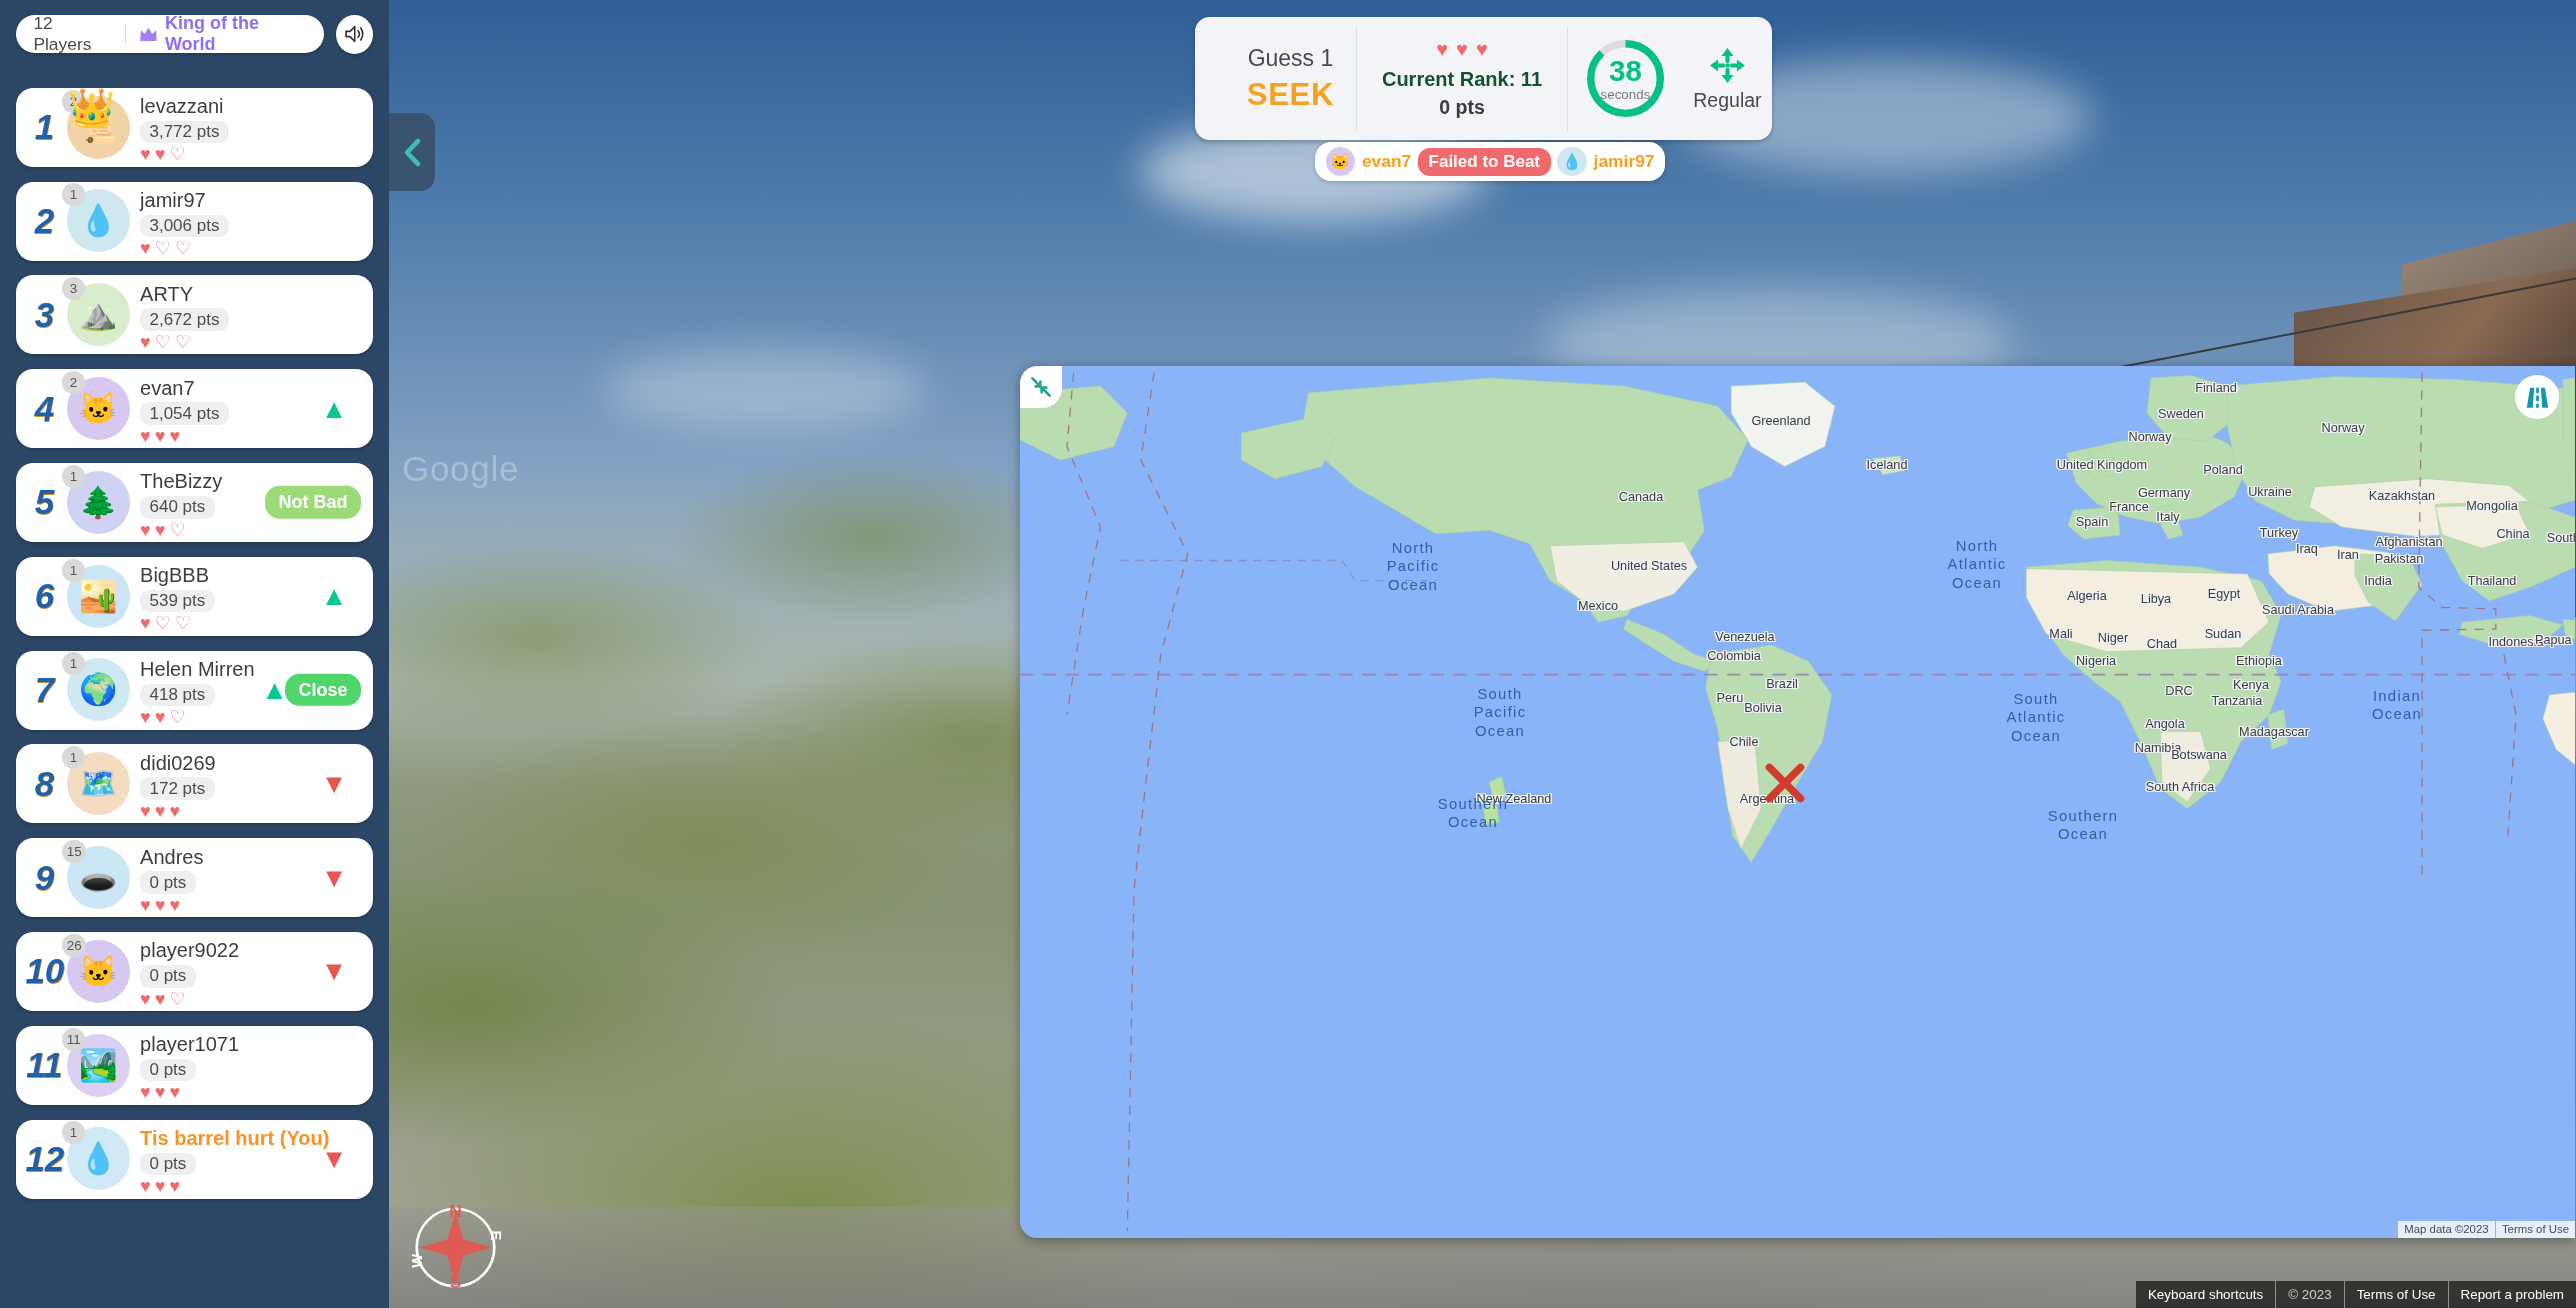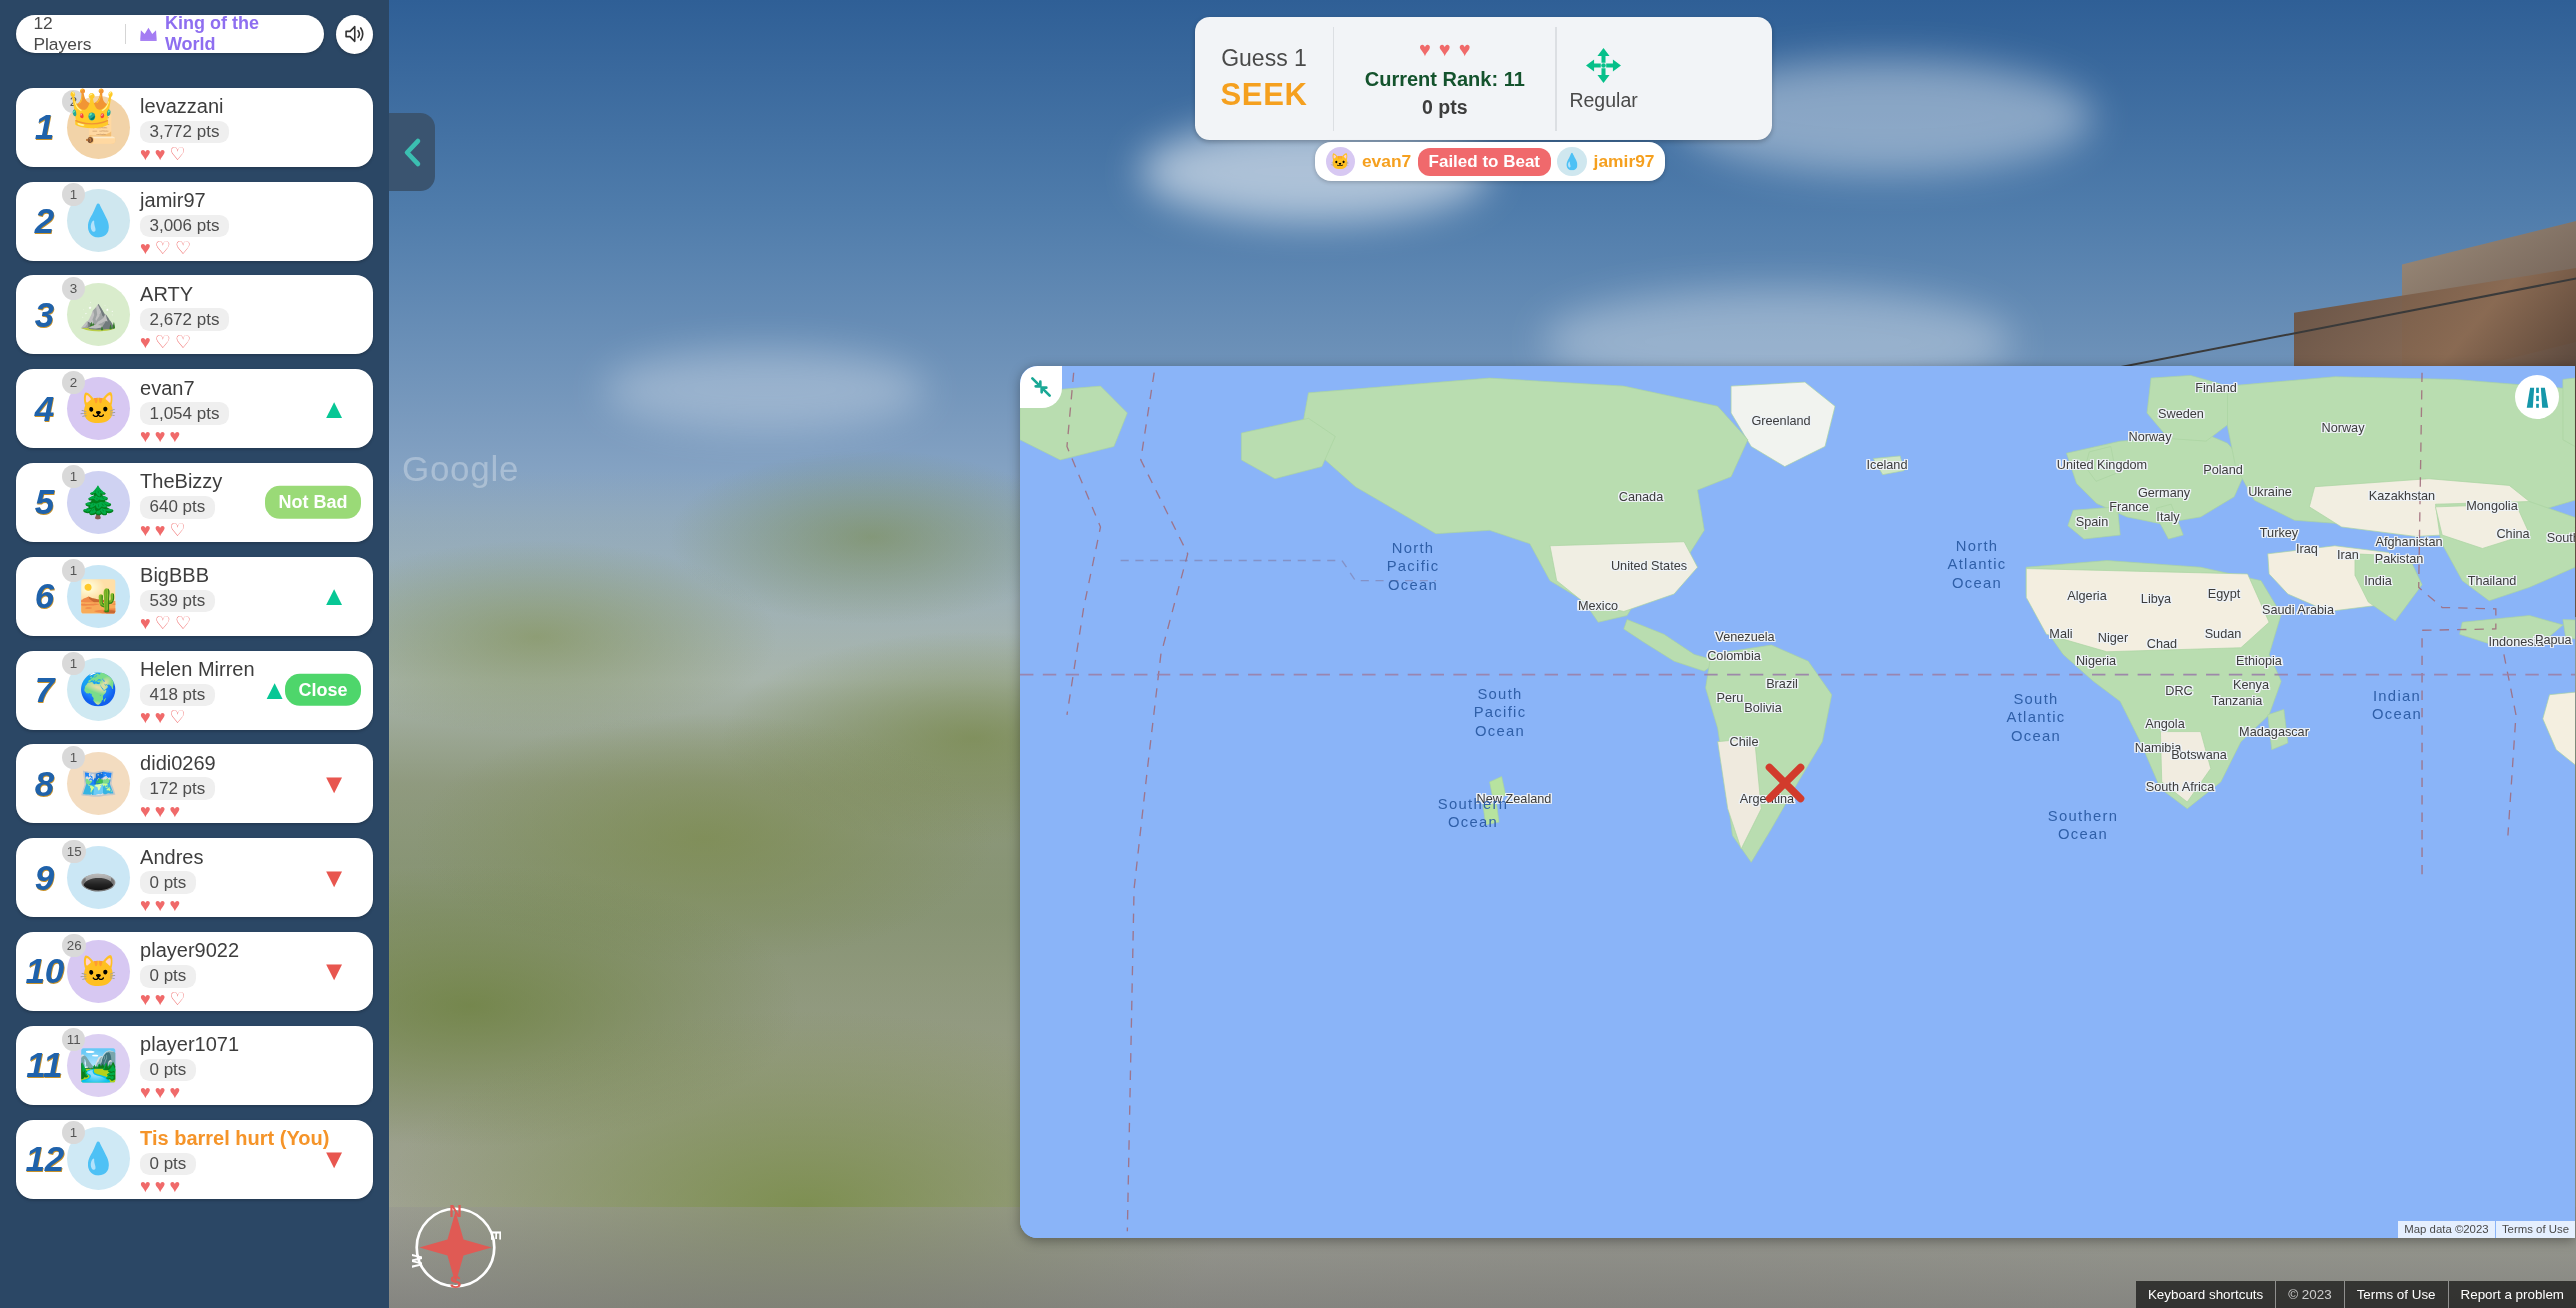--- a/index.html
+++ b/index.html
@@ -138,20 +138,21 @@
     position:absolute; left:389px; top:113px; width:46px; height:78px;
     background:#3a5470; border-radius:0 14.8px 14.8px 0;
     display:flex; align-items:center; justify-content:center; cursor:pointer;
   }
 
   
   #hud {
     position:absolute; left:1195px; top:17.4px; width:577px; height:123px;
     background:#f2f4f7; border-radius:14.8px; display:flex; align-items:stretch;
     box-shadow:0 2px 5.4px rgba(0,0,0,.25);
+    padding-left:30px;
   }
   .hud-cell { display:flex; flex-direction:column; align-items:center; justify-content:center; }
   #hud-c1 { width:138px; }
   #hud-c1 .g-label { font-size:23px; color:#4a4a4a; margin-bottom:5.4px; }
   #hud-c1 .g-mode { font-size:31px; color:#f5a01f; font-weight:700; letter-spacing:0.7px; }
   .vdiv { width:1.3px; background:#dcdfe3; margin:9.4px 0; }
   #hud-c2 { width:221px; }
   #hud-c2 .hud-hearts { display:flex; gap:8px; font-size:20px; color:#f06a6a; margin-bottom:6.7px; }
   #hud-c2 .rankline { font-size:20px; color:#14532d; font-weight:600; margin-bottom:5.4px; }
   #hud-c2 .ptsline { font-size:19.5px; color:#3d3d3d; font-weight:600; }
@@ -501,20 +502,32 @@
   <div class="hud-cell" id="hud-c2">
     <div class="hud-hearts" id="hud-hearts">
         <span>♥</span>
         <span>♥</span>
         <span>♥</span>
       </div>
     <div class="rankline">Current Rank: 11</div>
     <div class="ptsline">0 pts</div>
   </div>
   <div class="vdiv"></div>
+  <div class="hud-cell" id="hud-c3">
+    <div id="timer-ring">
+      <svg width="83" height="83" viewBox="0 0 124 124">
+        <circle cx="62" cy="62" r="52" fill="none" stroke="#dcdcdc" stroke-width="11"></circle>
+        <circle id="timer-arc" cx="62" cy="62" r="52" fill="none" stroke="#06c08a" stroke-width="11" stroke-linecap="butt" transform="rotate(-90 62 62)" stroke-dasharray="326.7256359733385" stroke-dashoffset="39.20707631680062"></circle>
+      </svg>
+      <div id="timer-num">
+        <div id="timer-val">38</div>
+        <div id="timer-unit">seconds</div>
+      </div>
+    </div>
+  </div>
   <div class="hud-cell" id="hud-c4">
     <svg width="39" height="39" viewBox="0 0 58 58">
       <path d="M29 3 L38 15 H32 V25 H26 V15 H20 Z" fill="#06c08a"></path>
       <path d="M29 55 L20 43 H26 V33 H32 V43 H38 Z" fill="#06c08a"></path>
       <path d="M3 29 L15 20 V26 H25 V32 H15 V38 Z" fill="#06c08a"></path>
       <path d="M55 29 L43 38 V32 H33 V26 H43 V20 Z" fill="#06c08a"></path>
       <circle cx="29" cy="29" r="3.4" fill="#06c08a"></circle>
     </svg>
     <div class="mv-label">Regular</div>
   </div>

